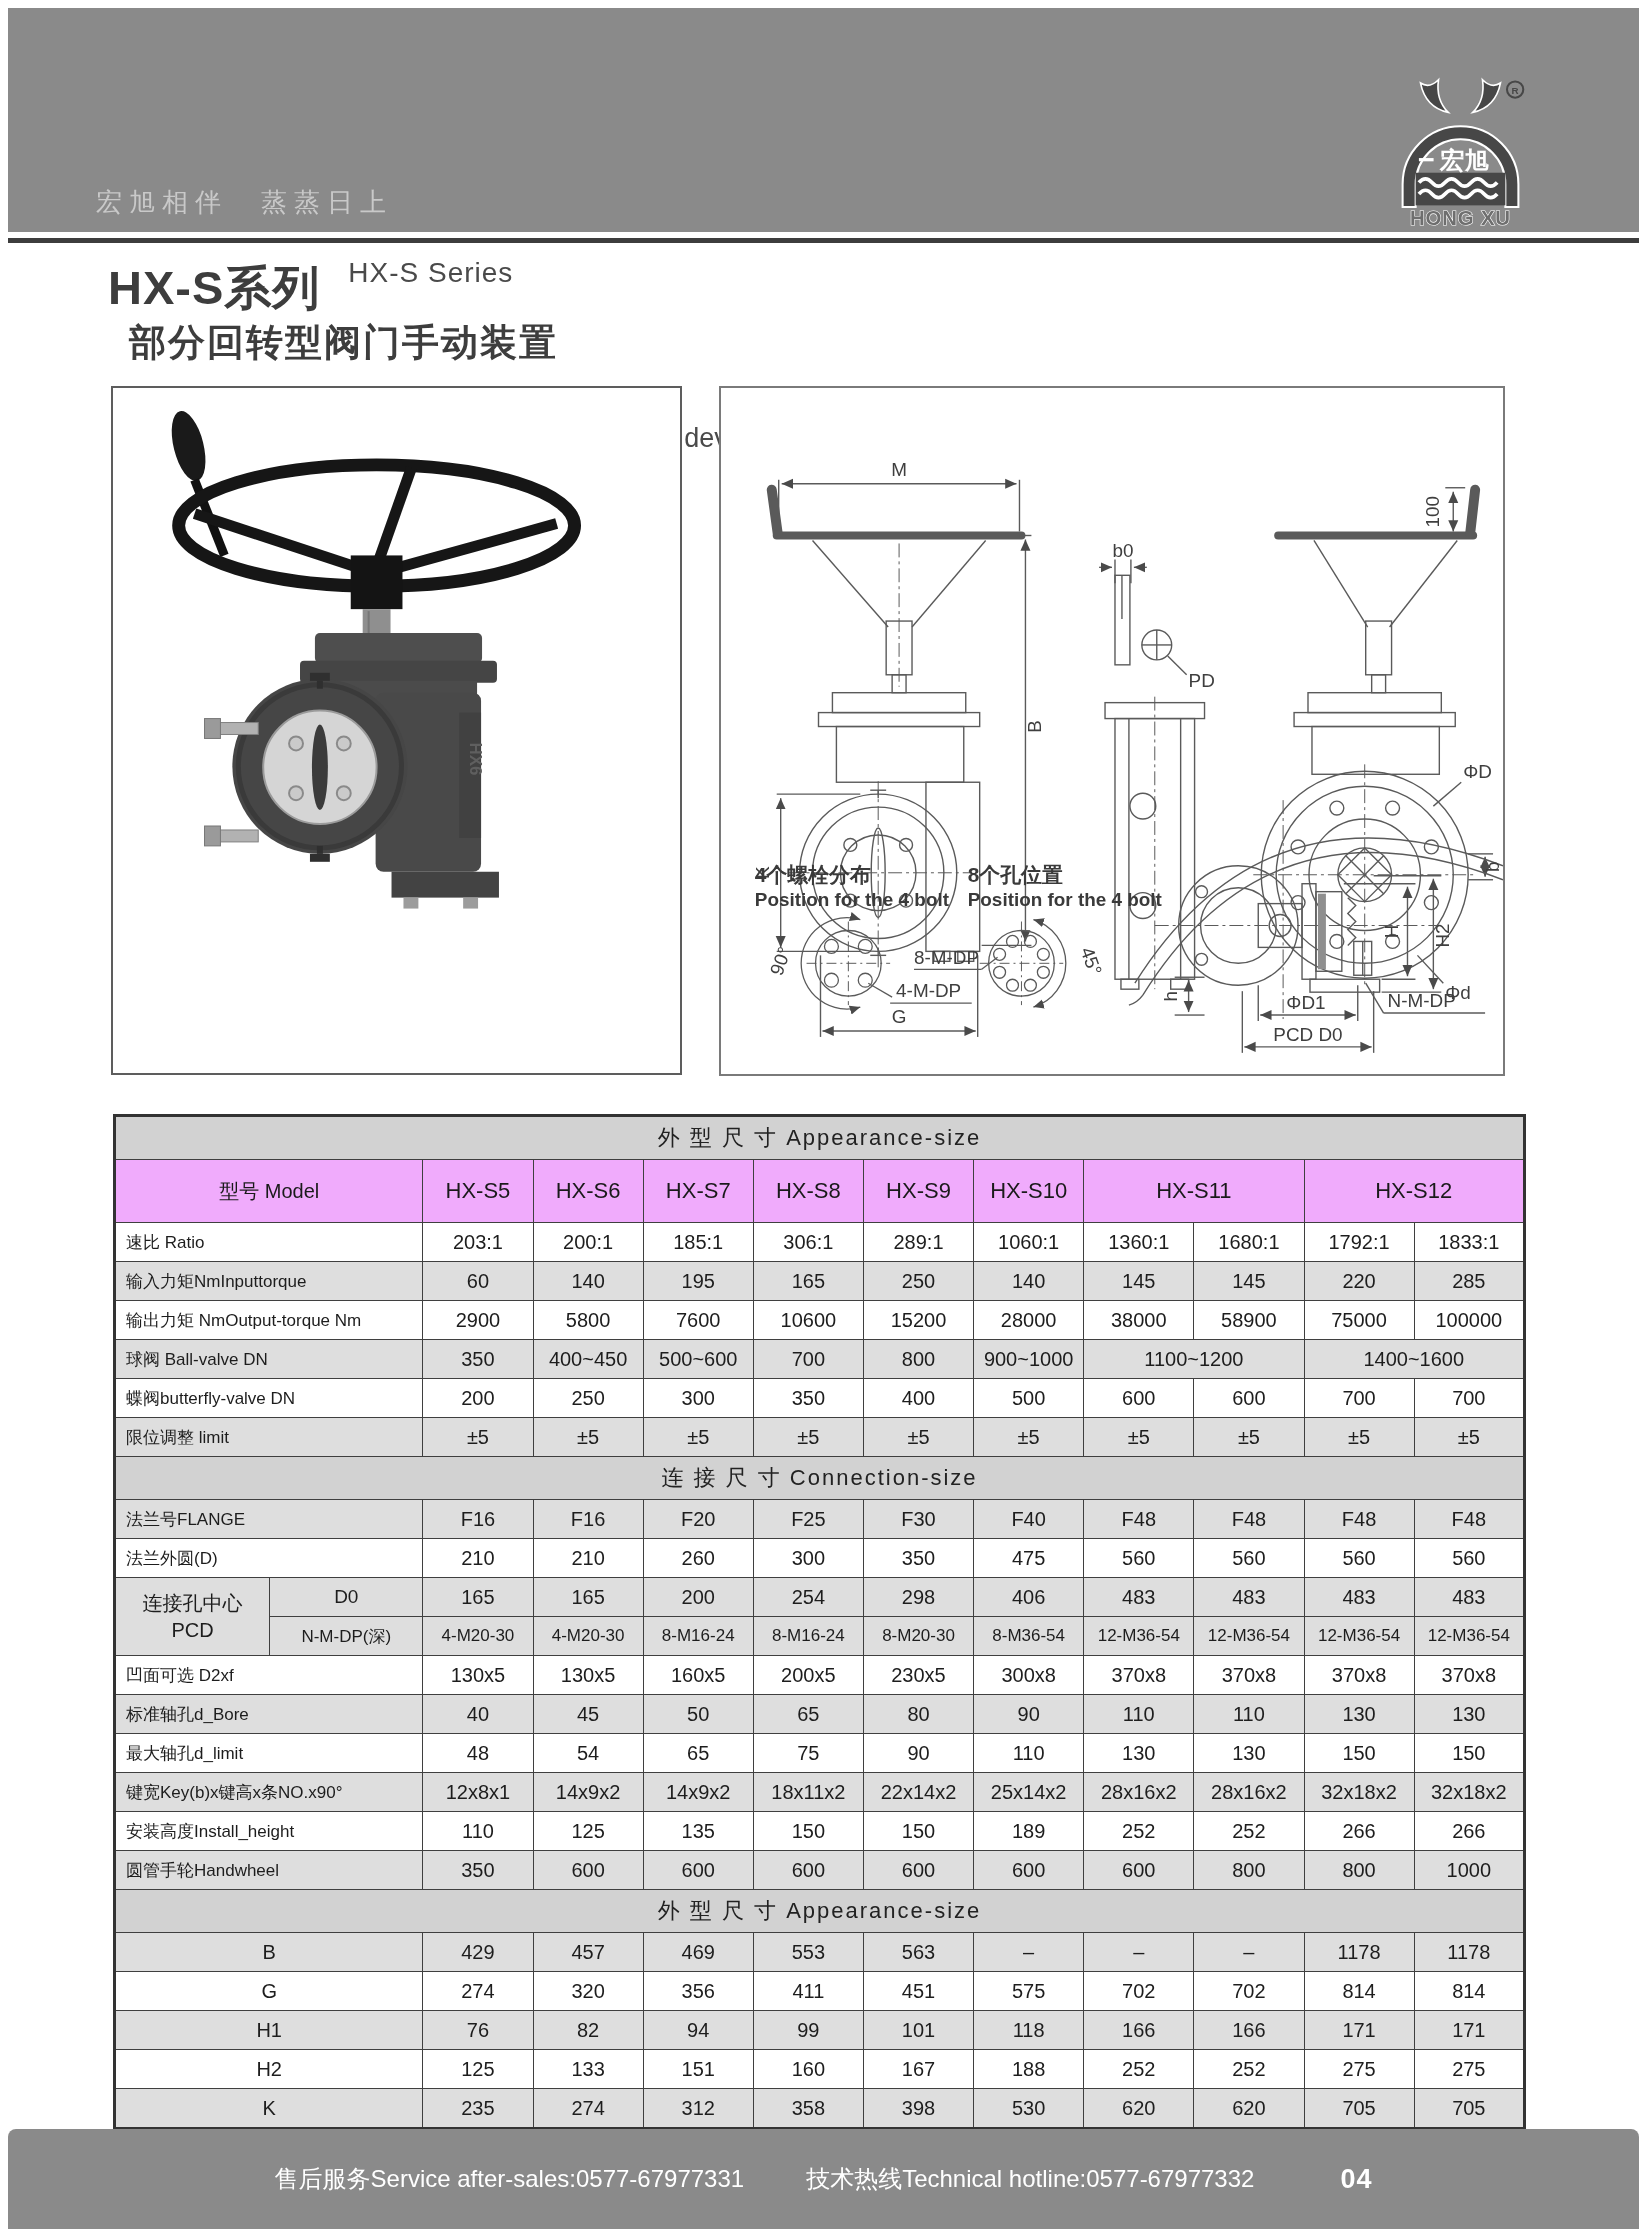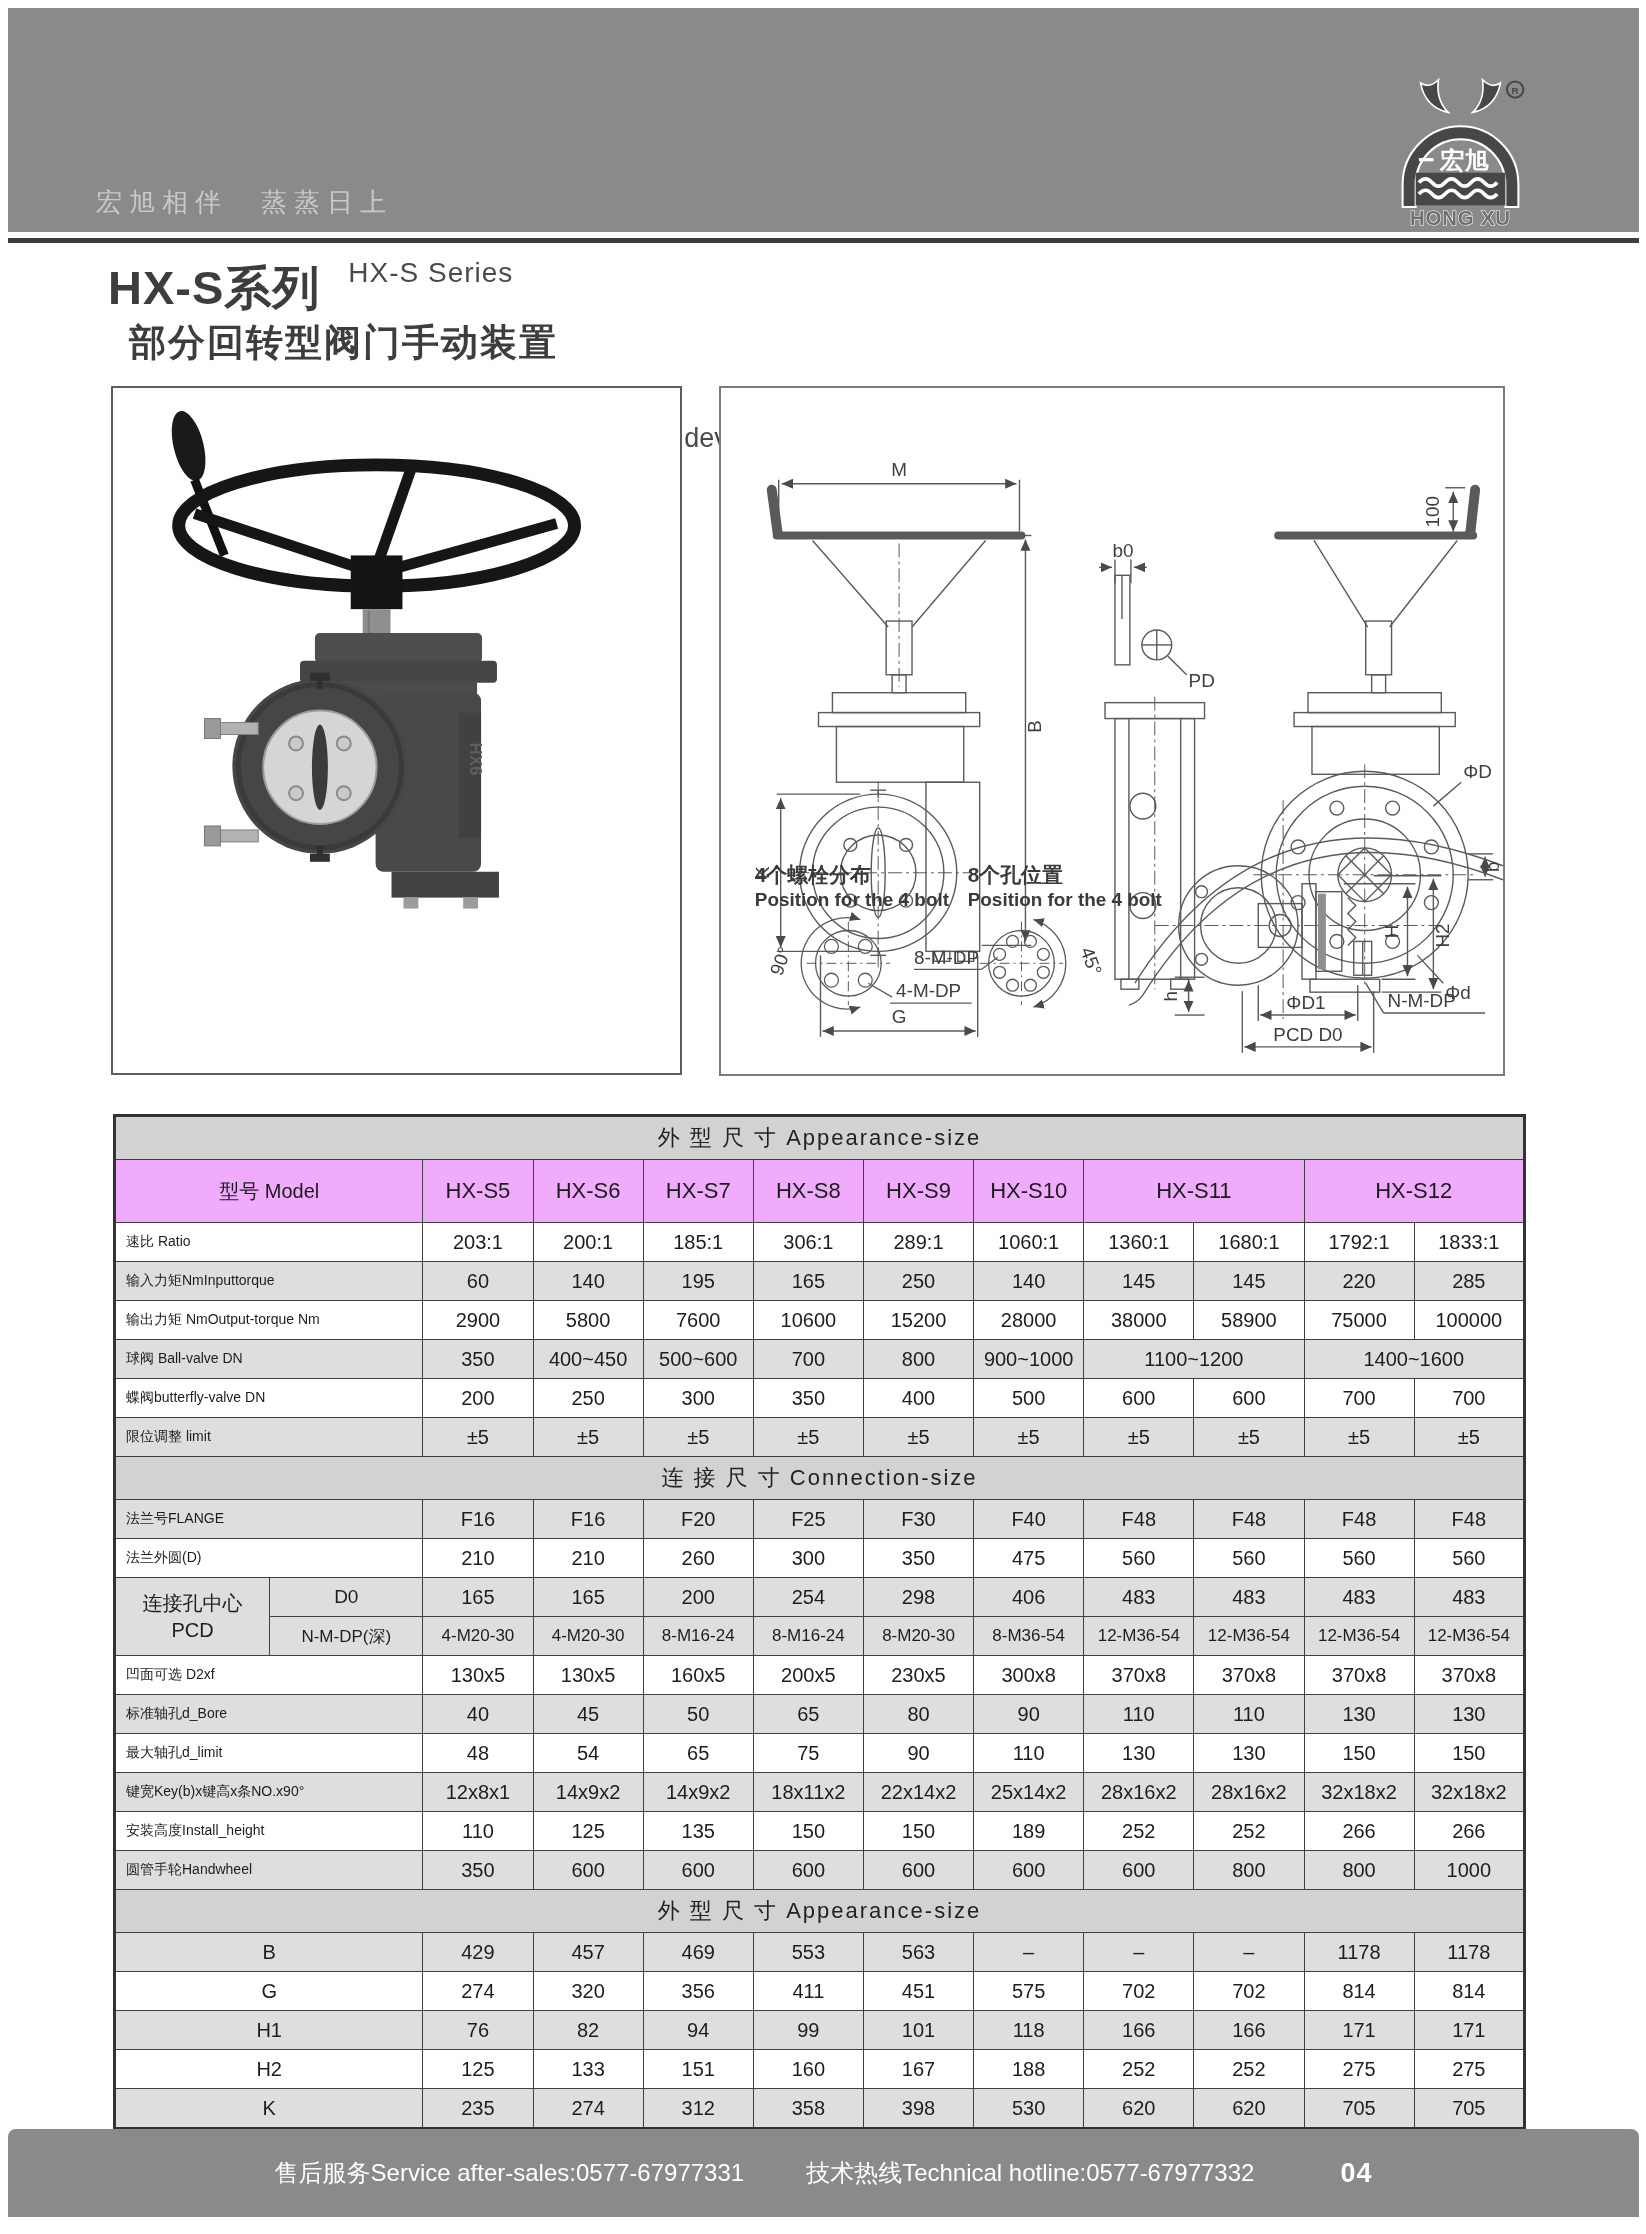--- a/index.html
+++ b/index.html
@@ -4,21 +4,21 @@
 <style>
   html,body{margin:0;padding:0;}
   body{
     width:1647px;height:2235px;position:relative;background:#ffffff;
     font-family:"Liberation Sans","DejaVu Sans",sans-serif;color:#222;
     -webkit-font-smoothing:antialiased;
   }
   .page{position:absolute;inset:0;}
   .band{position:absolute;left:8px;width:1631px;background:#8a8a8a;}
   .header-band{top:8px;height:224px;}
-  .footer-band{top:2129px;height:88px;border-radius:8px 8px 0 0;
+  .footer-band{top:2129px;height:100px;border-radius:8px 8px 0 0;
     display:flex;align-items:center;justify-content:center;gap:62px;
     color:#fff;font-size:24px;}
   .footer-band .pageno{font-size:27px;font-weight:bold;margin-left:24px;letter-spacing:1px;}
   .rule{position:absolute;left:8px;top:238px;width:1631px;height:5px;background:#3d3d3d;}
   .slogan{position:absolute;left:88px;top:177px;font-size:26px;font-weight:normal;
     letter-spacing:7px;color:#c9c9c9;}
   .brand{position:absolute;left:1037px;top:139px;font-size:66px;font-weight:bold;color:#fff;
     letter-spacing:2px;text-shadow:3px 3px 2px #5e5e5e;}
   .logo{position:absolute;left:1378px;top:62px;width:149px;height:159px;}
   .titles{position:absolute;left:0;top:0;}
@@ -33,21 +33,21 @@
   .panel-right{left:719px;top:386px;width:782px;height:686px;border:2px solid #7a7a7a;}
   .panel svg{display:block;width:100%;height:100%;}
   table.spec{position:absolute;left:113px;top:1114px;width:1413px;
     border-collapse:collapse;table-layout:fixed;border:3px solid #333;}
   .spec td{border:1.6px solid #3f3f3f;height:38px;font-size:20px;color:#1d1d1d;
     text-align:center;padding:0 2px;overflow:hidden;white-space:nowrap;}
   .spec tr.w td{background:#ffffff;}
   .spec tr.g td{background:#dedede;}
   .spec tr.sec td{background:#d2d2d2;font-size:22px;height:42px;letter-spacing:2px;color:#222;}
   .spec tr.model td{background:#f0abfc;height:62px;font-size:22px;color:#1a1a1a;}
-  .spec td.lbl{text-align:left;padding-left:10px;font-size:14px;}
+  .spec td.lbl{text-align:left;padding-left:10px;font-size:17px;}
   .spec td.lbl.c{text-align:center;padding-left:2px;font-size:20px;}
   .spec td.sub{font-size:19px;}
   .spec tr.small td{font-size:17px;}
   .spec td.pcdmain div{line-height:1.35;}
   svg text{font-family:"Liberation Sans","DejaVu Sans",sans-serif;}
   .dimtxt{font-size:19px;fill:#3f3f3f;}
   .cjktxt{font-size:21px;fill:#3a3a3a;font-weight:bold;}
   .entxt{font-size:19px;fill:#3a3a3a;font-weight:bold;}
 </style>
 </head>

